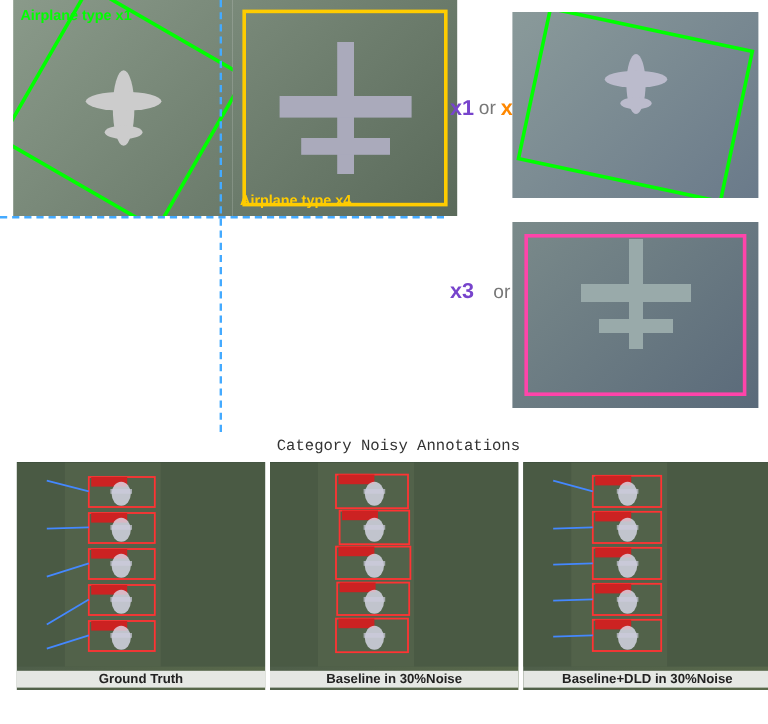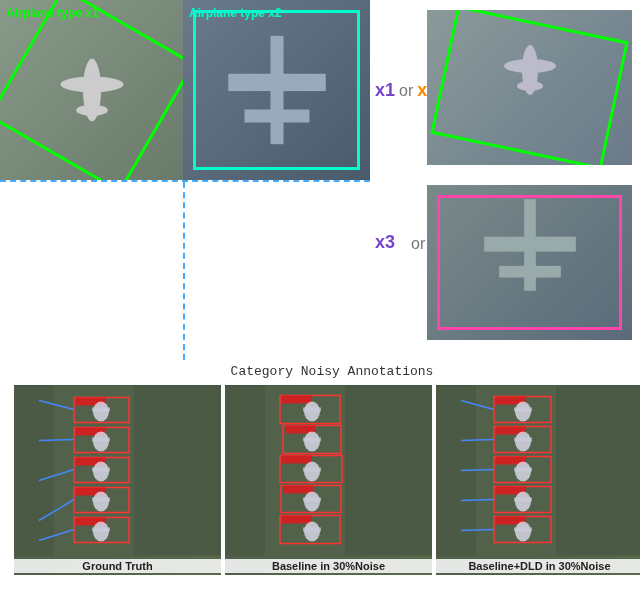--- a/index.html
+++ b/index.html
@@ -277,47 +277,47 @@
   </style>
 </head>
 <body>
 
 <div style="position:relative; width:640px; height:603px; overflow:hidden;">
 
   <div class="top-section">
 
     <div style="display:flex; width:370px; height:360px; position:relative;">
 
-      <div style="display:flex; flex-direction:column;">
+      <div style="display:flex; flex-direction:column;padding-left:11px;">
         <div class="cell cell-tl" style="background: linear-gradient(135deg,#8a9a8a,#6a7a6a);">
           <span class="cell-label label-tl">Airplane type x1</span>
           <div class="bbox-green-rotated"></div>
 
           <svg class="airplane-tl" viewBox="0 0 80 80">
             <ellipse cx="40" cy="40" rx="8" ry="28" fill="#ccc"></ellipse>
             <ellipse cx="40" cy="35" rx="28" ry="7" fill="#ccc"></ellipse>
             <ellipse cx="40" cy="58" rx="14" ry="5" fill="#ccc"></ellipse>
           </svg>
         </div>
 
       </div>
 
       <div class="dashed-divider-v"></div>
 
       <div style="display:flex; flex-direction:column;">
-        <div class="cell cell-tr" style="background: linear-gradient(135deg,#6a7a8a,#4a5a6a);">
-          <span class="cell-label label-tr">Airplane type x2</span>
-          <div class="bbox-cyan"></div>
-          <svg class="airplane-tr" viewBox="0 0 120 120">
-            <rect x="54" y="10" width="12" height="100" fill="#9ab"></rect>
-            <rect x="15" y="45" width="90" height="16" fill="#9ab"></rect>
-            <rect x="30" y="78" width="60" height="12" fill="#9ab"></rect>
+
+        <div class="cell cell-br" style="background: linear-gradient(135deg,#7a8a7a,#5a6a5a);">
+          <div class="bbox-yellow"></div>
+          <svg class="airplane-br" viewBox="0 0 130 120">
+            <rect x="58" y="5" width="14" height="110" fill="#aab"></rect>
+            <rect x="10" y="50" width="110" height="18" fill="#aab"></rect>
+            <rect x="28" y="85" width="74" height="14" fill="#aab"></rect>
           </svg>
+          <span class="cell-label label-br">Airplane type x4</span>
         </div>
-
       </div>
 
       <div class="dashed-divider-h"></div>
     </div>
 
     <div class="question-top">
       <span class="q-x1">x1</span>
       <span class="q-or" style="color:#777; font-size:16px; font-weight:normal;">or</span>
       <span class="q-x2">x2</span>
       <span class="q-mark">?</span>

